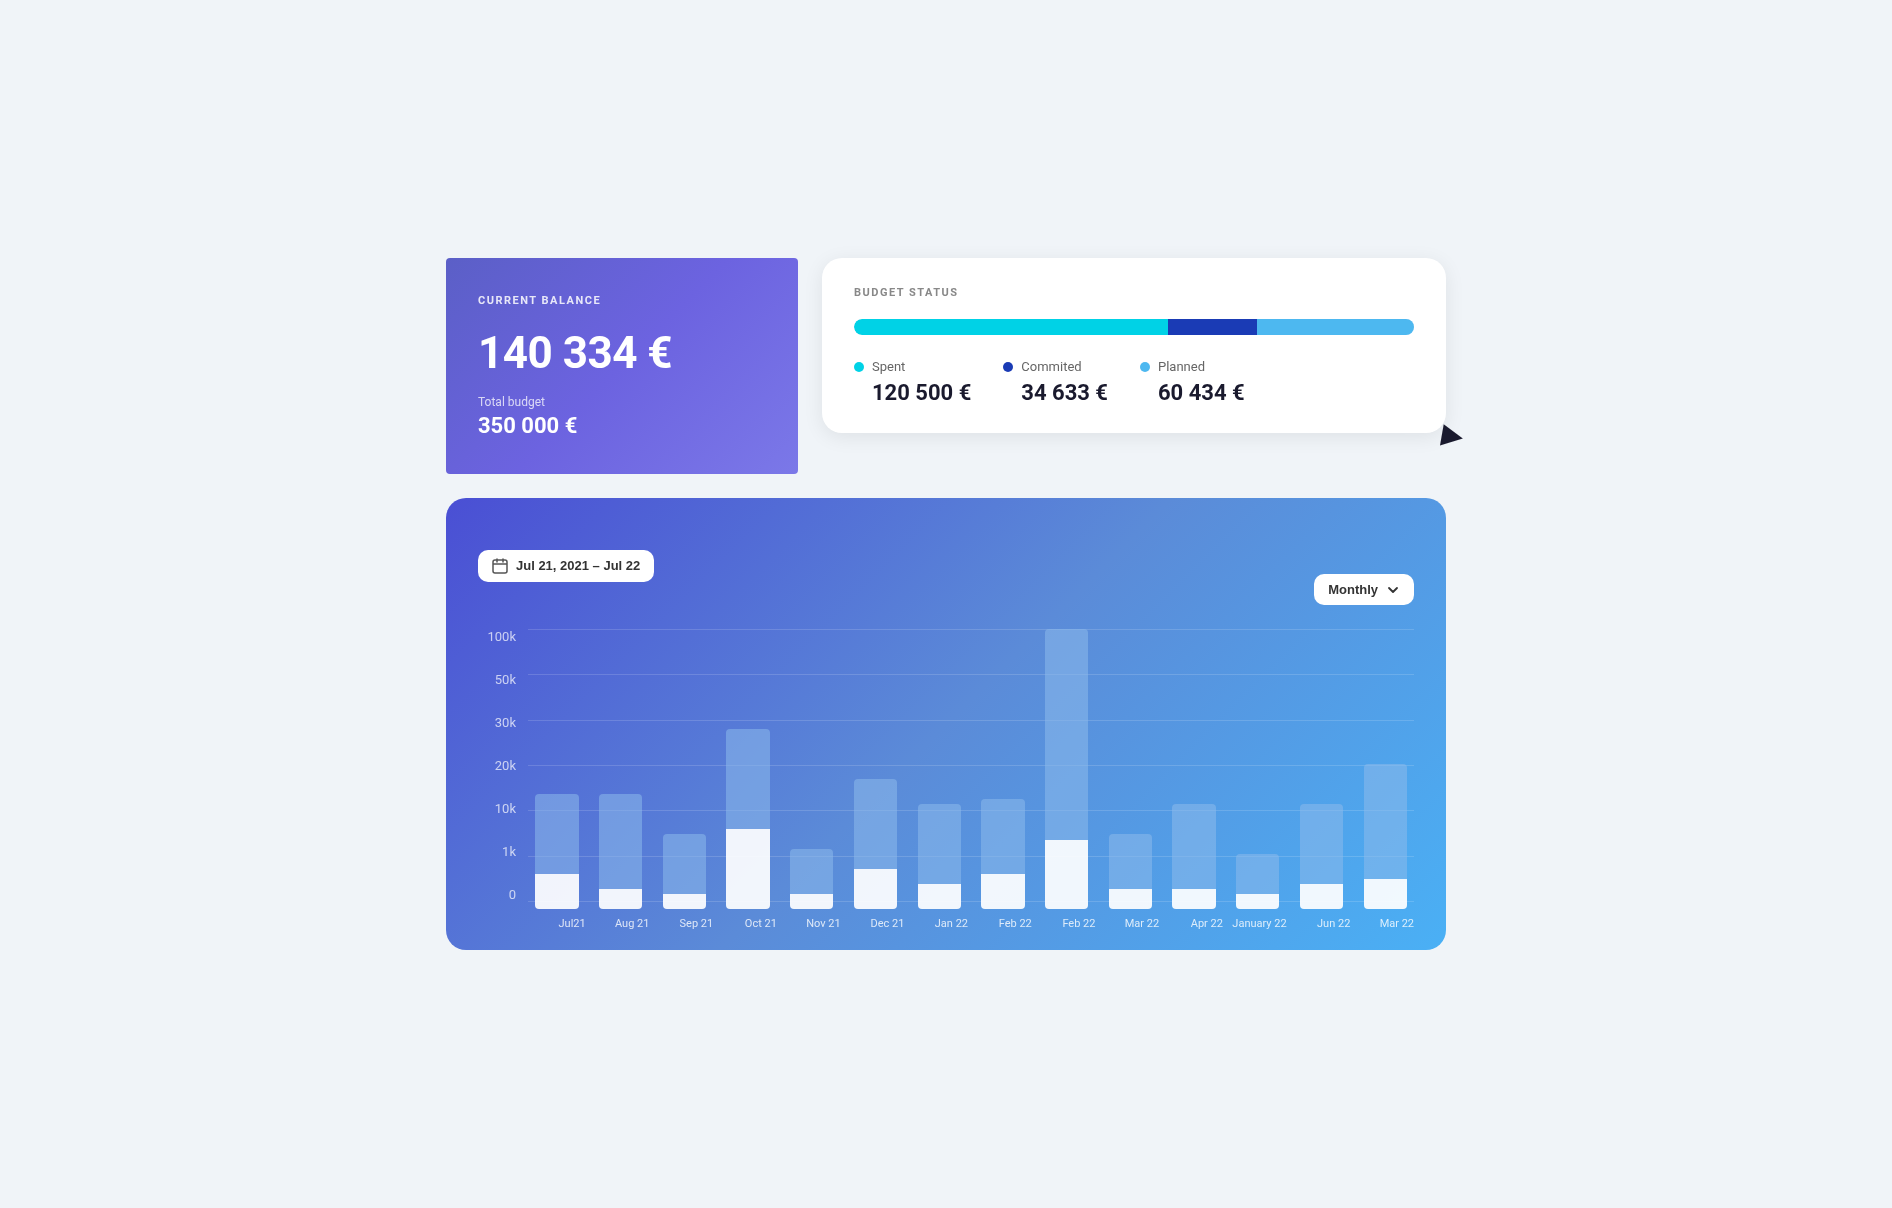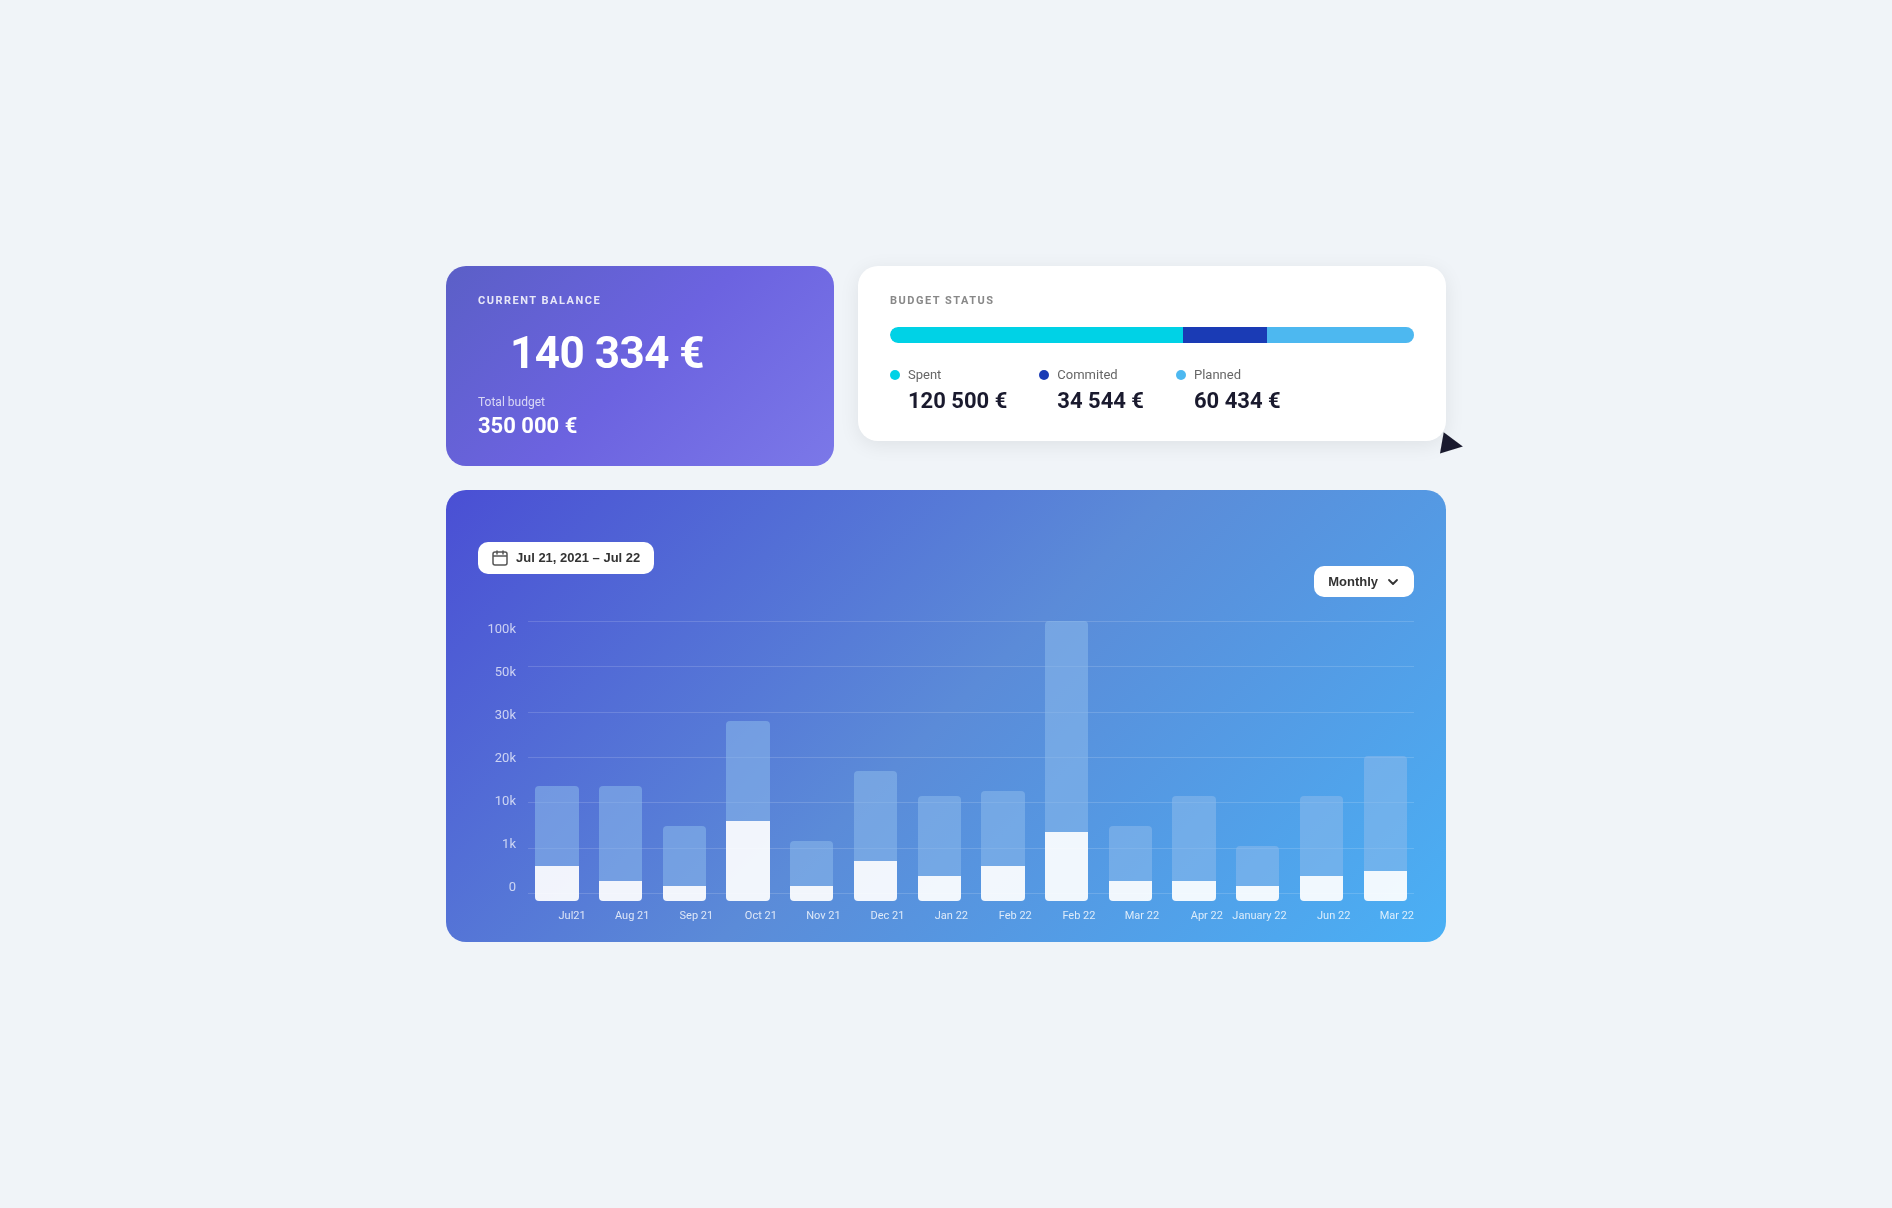--- a/index.html
+++ b/index.html
@@ -23,43 +23,42 @@
     .top-row {
       display: flex;
       gap: 24px;
       margin-bottom: 24px;
       align-items: flex-start;
     }
 
     
     .balance-card {
       background: linear-gradient(135deg, #5b5fc7 0%, #6c63e0 50%, #7b78e8 100%);
-      border-radius: 20px;
-      padding: 28px 32px;
-      width: 388px;
+      border-radius: 4px;
+      padding: 36px 32px;
+      width: 352px;
       min-height: 200px;
       color: white;
       flex-shrink: 0;
     }
 
     .balance-card .card-title {
       font-size: 11px;
       font-weight: 700;
       letter-spacing: 1.5px;
       text-transform: uppercase;
       opacity: 0.85;
       margin-bottom: 20px;
     }
 
     .balance-card .main-amount {
       font-size: 44px;
       font-weight: 700;
       letter-spacing: -0.5px;
       margin-bottom: 16px;
-      margin-left: 32px;
     }
 
     .balance-card .total-budget-label {
       font-size: 12px;
       opacity: 0.75;
       margin-bottom: 4px;
     }
 
     .balance-card .total-budget-amount {
       font-size: 22px;
@@ -328,21 +327,21 @@
               <div class="legend-dot" style="background:#00d2e6;"></div>
               <span class="legend-label">Spent</span>
             </div>
             <div class="legend-value">120 500 €</div>
           </div>
           <div class="legend-item">
             <div class="legend-label-row">
               <div class="legend-dot" style="background:#1a3bb5;"></div>
               <span class="legend-label">Commited</span>
             </div>
-            <div class="legend-value">34 544 €</div>
+            <div class="legend-value">34 633 €</div>
           </div>
           <div class="legend-item">
             <div class="legend-label-row">
               <div class="legend-dot" style="background:#4db8f0;"></div>
               <span class="legend-label">Planned</span>
             </div>
             <div class="legend-value">60 434 €</div>
           </div>
         </div>
       </div>

